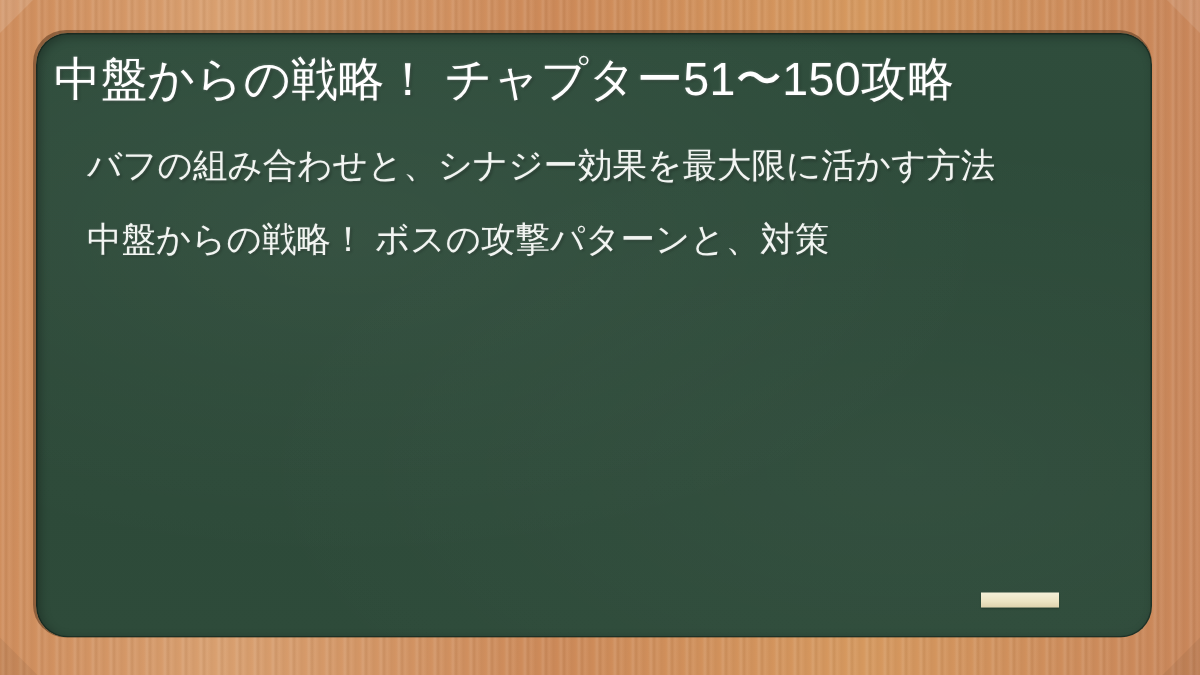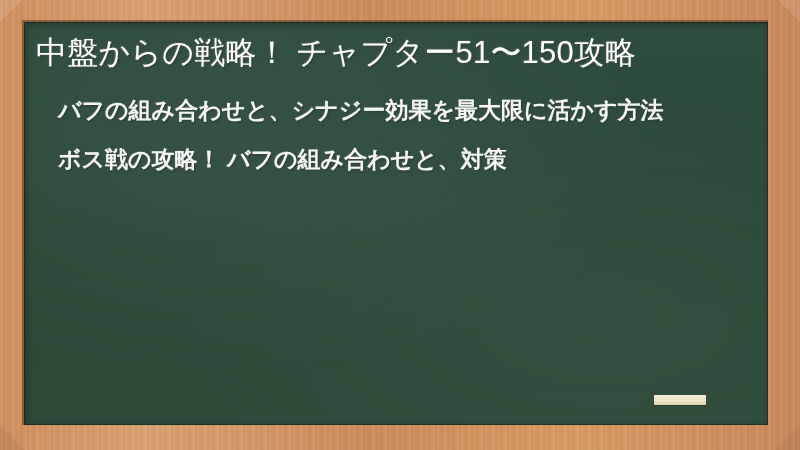--- a/index.html
+++ b/index.html
@@ -59,20 +59,21 @@
     height: 403px;
     background:
       radial-gradient(ellipse at 28% 34%, rgba(255,255,255,0.045) 0%, rgba(255,255,255,0.0) 58%),
       radial-gradient(ellipse at 78% 72%, rgba(255,255,255,0.030) 0%, rgba(255,255,255,0.0) 55%),
       linear-gradient(180deg, #2f4d3c 0%, #2c4938 55%, #2e4b3a 100%);
     box-shadow:
       inset 0 0 0 1px rgba(0,0,0,0.30),
       inset 2px 2px 7px rgba(0,0,0,0.33),
       -1px -1px 0 1px rgba(90,55,30,0.55);
     overflow: hidden;
+    border-radius: 21px;
   }
 
   
   #board::after {
     content: "";
     position: absolute;
     inset: 0;
     background:
       linear-gradient(107deg, rgba(255,255,255,0.018) 0 3px, transparent 3px 30px),
       linear-gradient(73deg,  rgba(255,255,255,0.012) 0 2px, transparent 2px 41px);
@@ -100,21 +101,21 @@
   #bullets {
     list-style: none;
     margin: 0;
     padding: 0 0 0 22px;
   }
 
   #bullets li {
     color: #f2f5f2;
     font-size: 23px;
     line-height: 1.42;
-    font-weight: 700;
+    font-weight: 400;
     margin: 0 0 16px 0;
     text-shadow: 0 0 1.5px rgba(255,255,255,0.22), 1px 1px 2px rgba(0,0,0,0.30);
   }
   #bullets li:last-child { margin-bottom: 0; }
 
   
   #chalk {
     position: absolute;
     left: 654px;
     top: 395px;
@@ -137,21 +138,21 @@
     <span class="miter br"></span>
   </div>
 
   <div id="board">
     <div class="content">
 
       <h1 id="title">中盤からの戦略！ チャプター51〜150攻略</h1>
 
       <ul id="bullets">
         <li>バフの組み合わせと、シナジー効果を最大限に活かす方法</li>
-        <li>ボス戦の攻略！ バフの組み合わせと、対策</li>
+        <li>中盤からの戦略！ ボスの攻撃パターンと、対策</li>
       </ul>
 
     </div>
   </div>
 
   <div id="chalk"></div>
 
 </div>
 
 </body></html>

